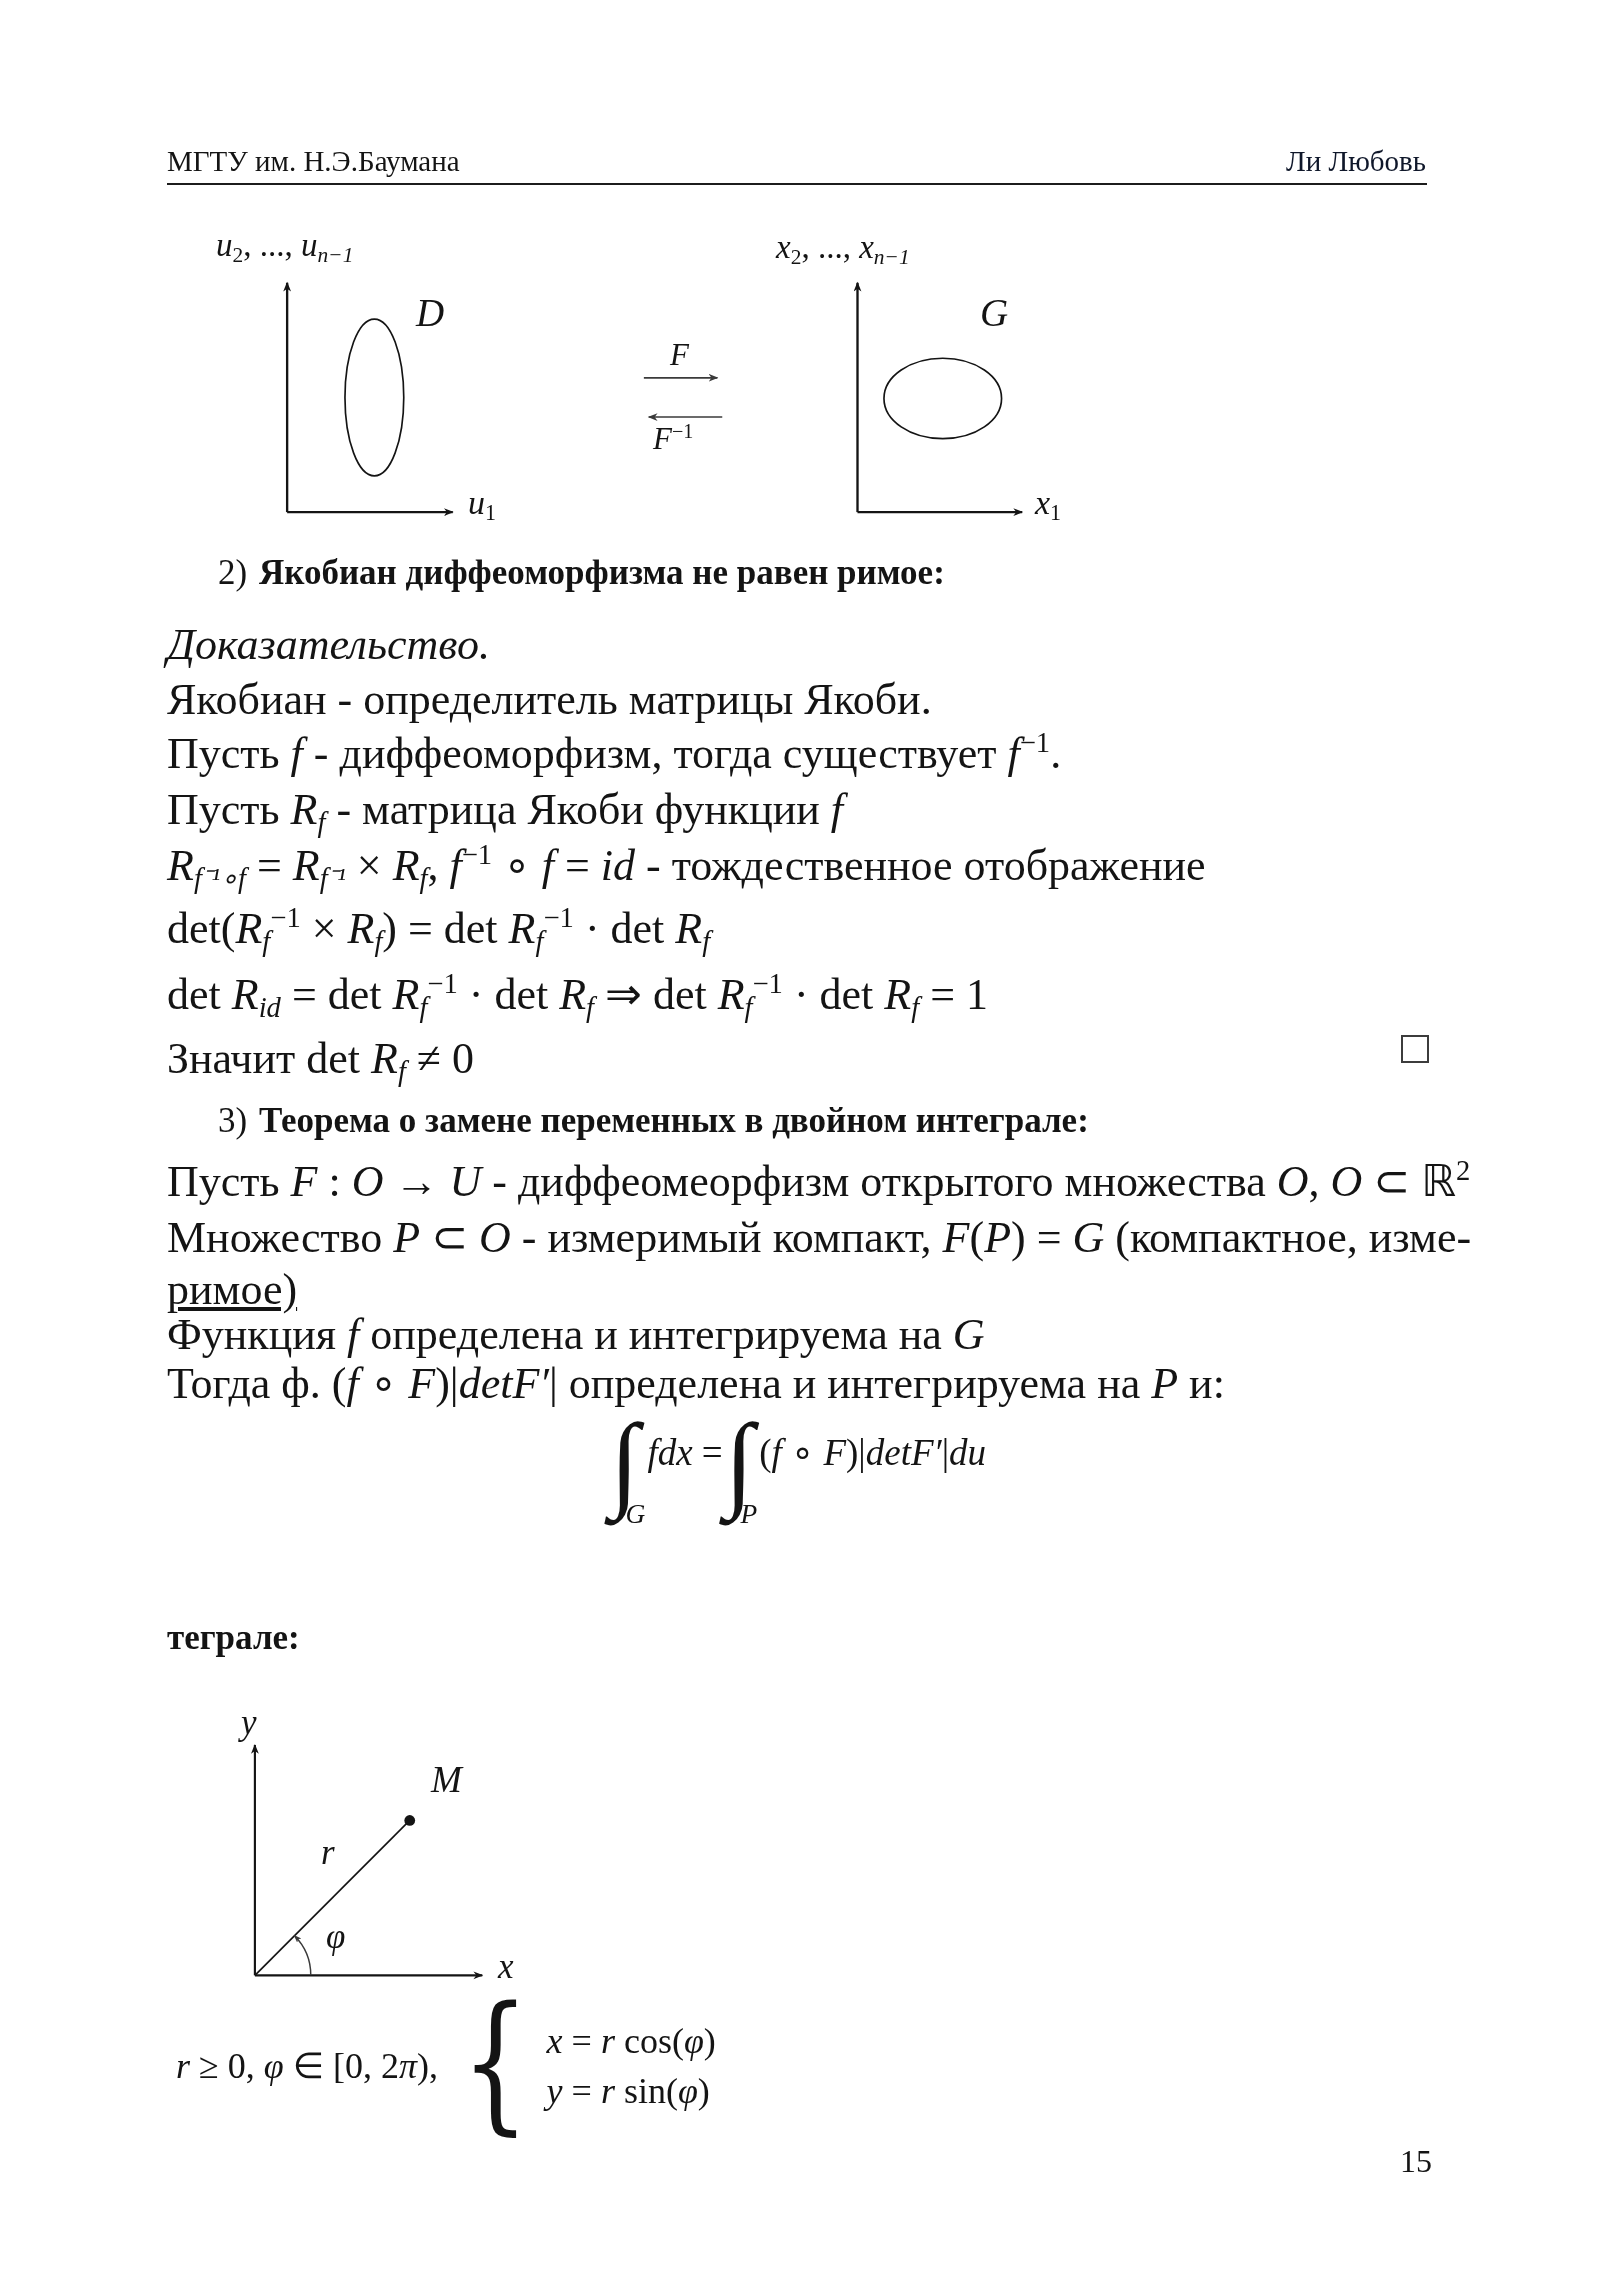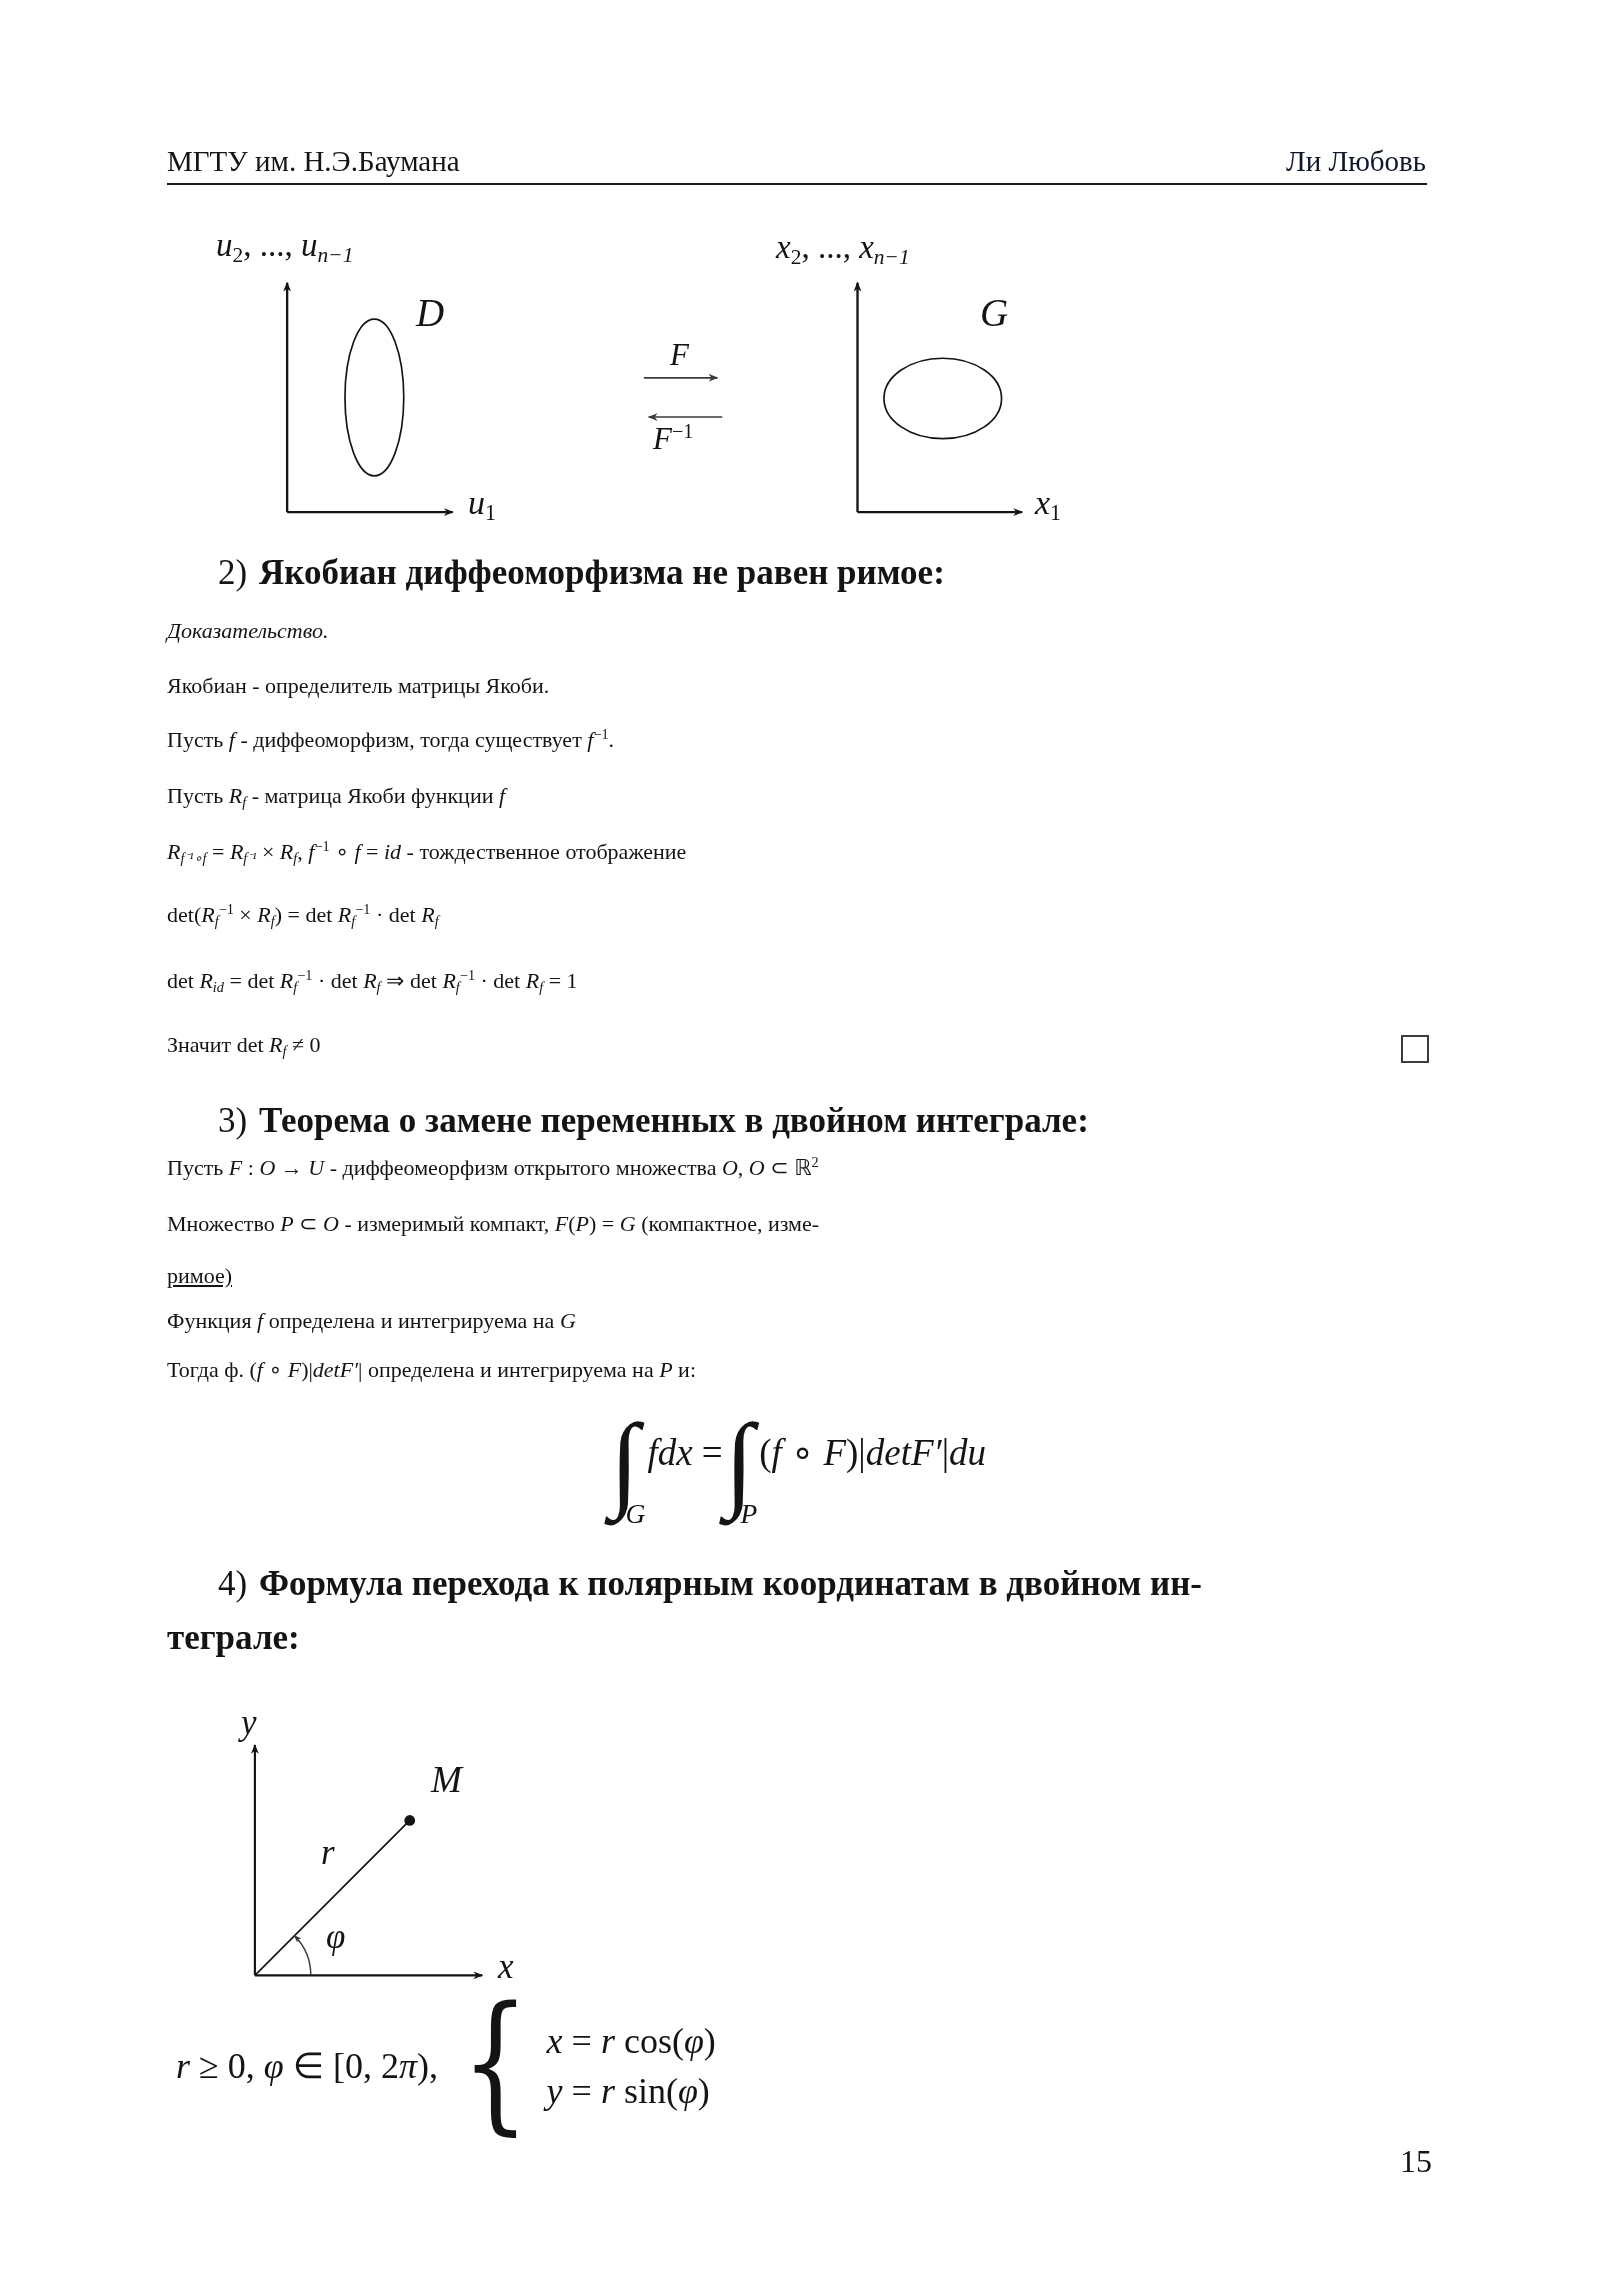--- a/index.html
+++ b/index.html
@@ -1,20 +1,20 @@
 <!DOCTYPE html>
 <html><head>
 <meta charset="utf-8">
 <style>
   html,body{margin:0;padding:0;background:#888;}
   .page{
     position:relative; width:1620px; height:2292px; background:#ffffff;
     font-family:"Liberation Serif", serif; color:#141414; overflow:hidden;
   }
-  .line{position:absolute; white-space:nowrap; font-size:22px; line-height:1.25;}
+  .line{position:absolute; white-space:nowrap; font-size:44px; line-height:1.25;}
   .fs36{font-size:35px;}
   .i{font-style:italic;}
   .b{font-weight:bold;}
   .sub{font-size:65%; position:relative; top:0.28em; line-height:0;}
   .sup{font-size:65%; position:relative; top:-0.55em; line-height:0;}
   .i.sub,.i.sup{font-style:italic;}
   .hdr{position:absolute; font-size:29px; white-space:nowrap;}
   .hdr-rule{position:absolute; left:167px; top:183px; width:1260px; height:2px; background:#1c1c1c;}
   .accent{color:#0f172a;}
   .h-num{margin-right:11.8px;}
@@ -98,23 +98,20 @@
       <span class="int-under">G</span>
     </span>
     <span class="dm-expr"><span class="i">f</span><span class="i">dx</span><span> = </span></span>
     <span class="int-group">
       <span class="int-sign">∫</span>
       <span class="int-under">P</span>
     </span>
     <span class="dm-expr"><span>(</span><span class="i">f</span><span> ∘ </span><span class="i">F</span><span>)|</span><span class="i">detF′</span><span>|</span><span class="i">du</span></span>
   </div>
 
-  <div class="line fs36" style="left:218px; top:1562px;">
-    <span class="h-num">4)</span><span class="b">Формула перехода к полярным координатам в двойном ин-</span>
-  </div>
   <div class="line fs36 b" style="left:167px; top:1616px;">теграле:</div>
 
   <svg class="fig" style="left:196px; top:1696px;" width="353" height="294" viewBox="0 0 360 300">
     <defs>
       <marker id="ah3" markerWidth="12" markerHeight="10" refX="9" refY="4" orient="auto" markerUnits="userSpaceOnUse">
         <path d="M0,0 L10,4 L0,8 L3,4 Z" fill="#141414"></path>
       </marker>
       <marker id="ah4" markerWidth="10" markerHeight="8" refX="7" refY="3" orient="auto" markerUnits="userSpaceOnUse">
         <path d="M0,0 L8,3 L0,6 L2,3 Z" fill="#3a3a3a"></path>
       </marker>

